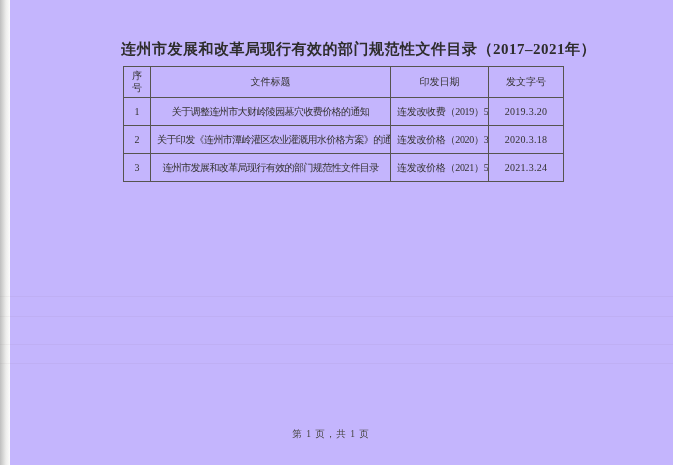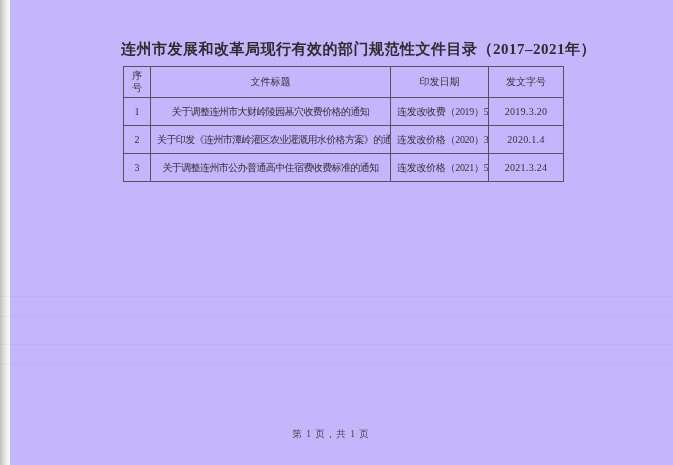--- a/index.html
+++ b/index.html
@@ -138,25 +138,25 @@
       <tr>
         <td class="c-no">1</td>
         <td class="c-title">关于调整连州市大财岭陵园墓穴收费价格的通知</td>
         <td class="c-doc">连发改收费（2019）5号</td>
         <td class="c-date">2019.3.20</td>
       </tr>
       <tr>
         <td class="c-no">2</td>
         <td class="c-title">关于印发《连州市潭岭灌区农业灌溉用水价格方案》的通知</td>
         <td class="c-doc">连发改价格（2020）3号</td>
-        <td class="c-date">2020.1.4</td>
+        <td class="c-date">2020.3.18</td>
       </tr>
       <tr>
         <td class="c-no">3</td>
-        <td class="c-title">关于调整连州市公办普通高中住宿费收费标准的通知</td>
+        <td class="c-title">连州市发展和改革局现行有效的部门规范性文件目录</td>
         <td class="c-doc">连发改价格（2021）5号</td>
         <td class="c-date">2021.3.24</td>
       </tr>
     </tbody>
   </table>
 
   <div class="page-footer">第 1 页，共 1 页</div>
 
 </div>
 

